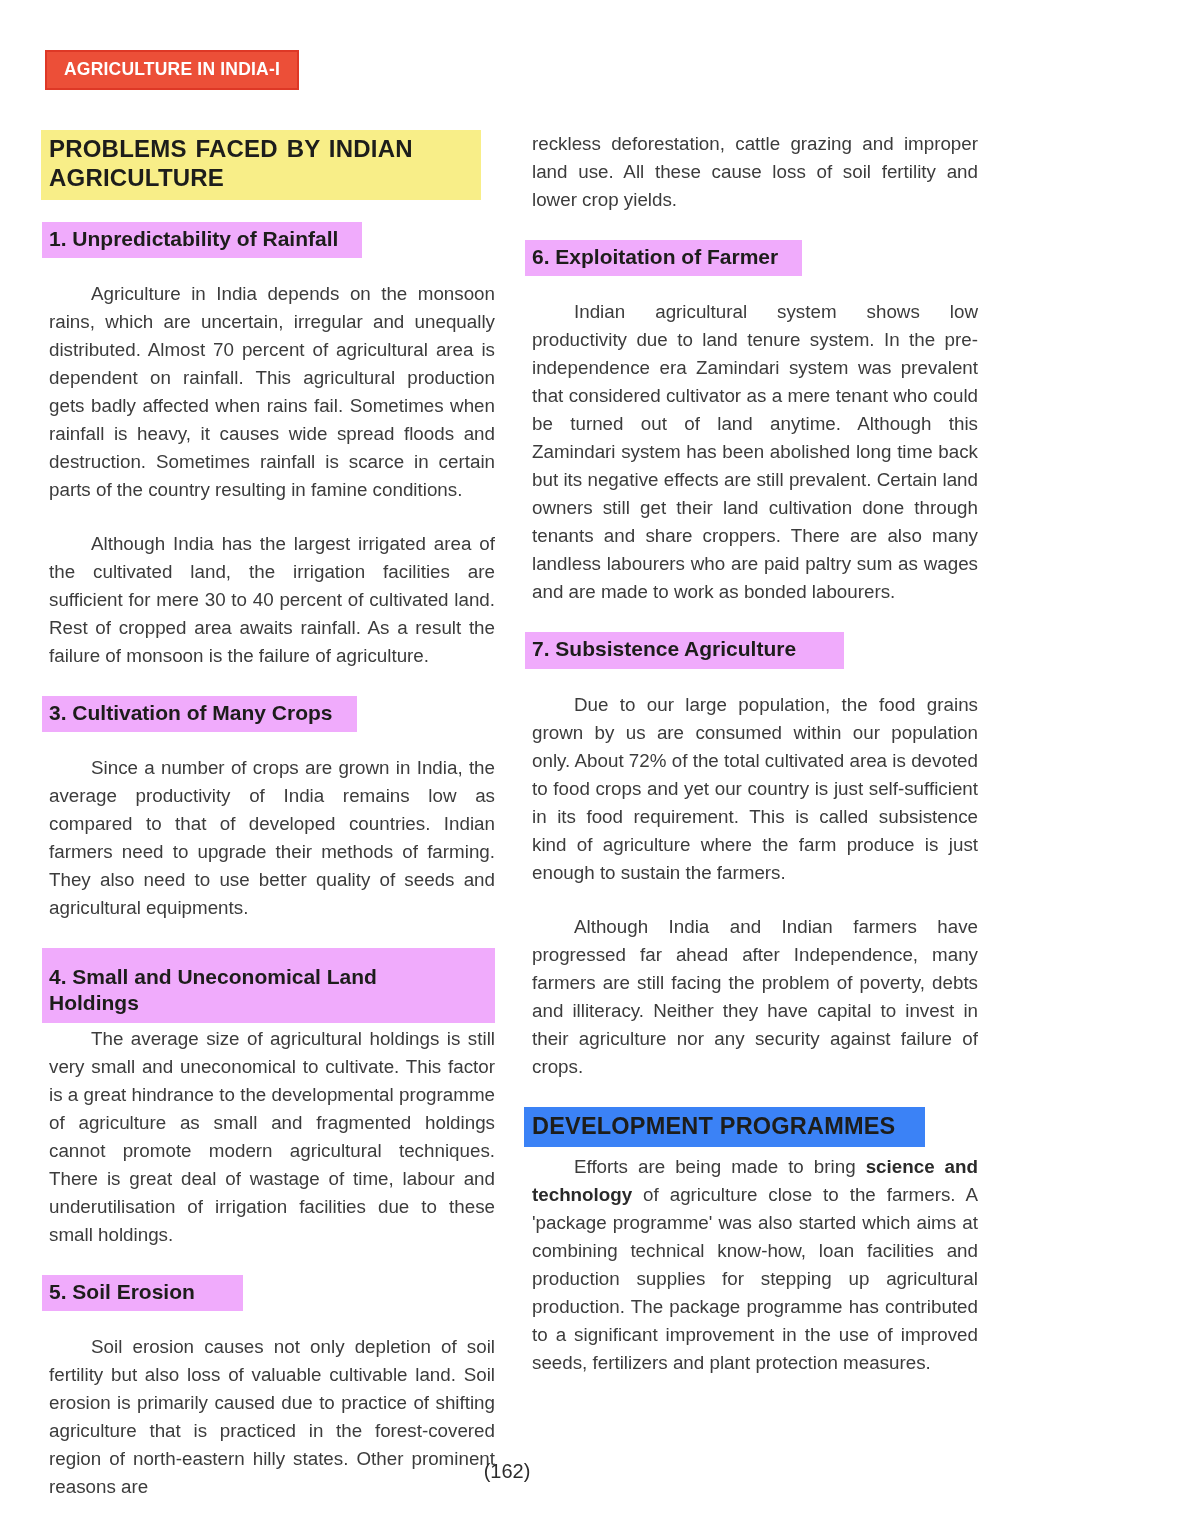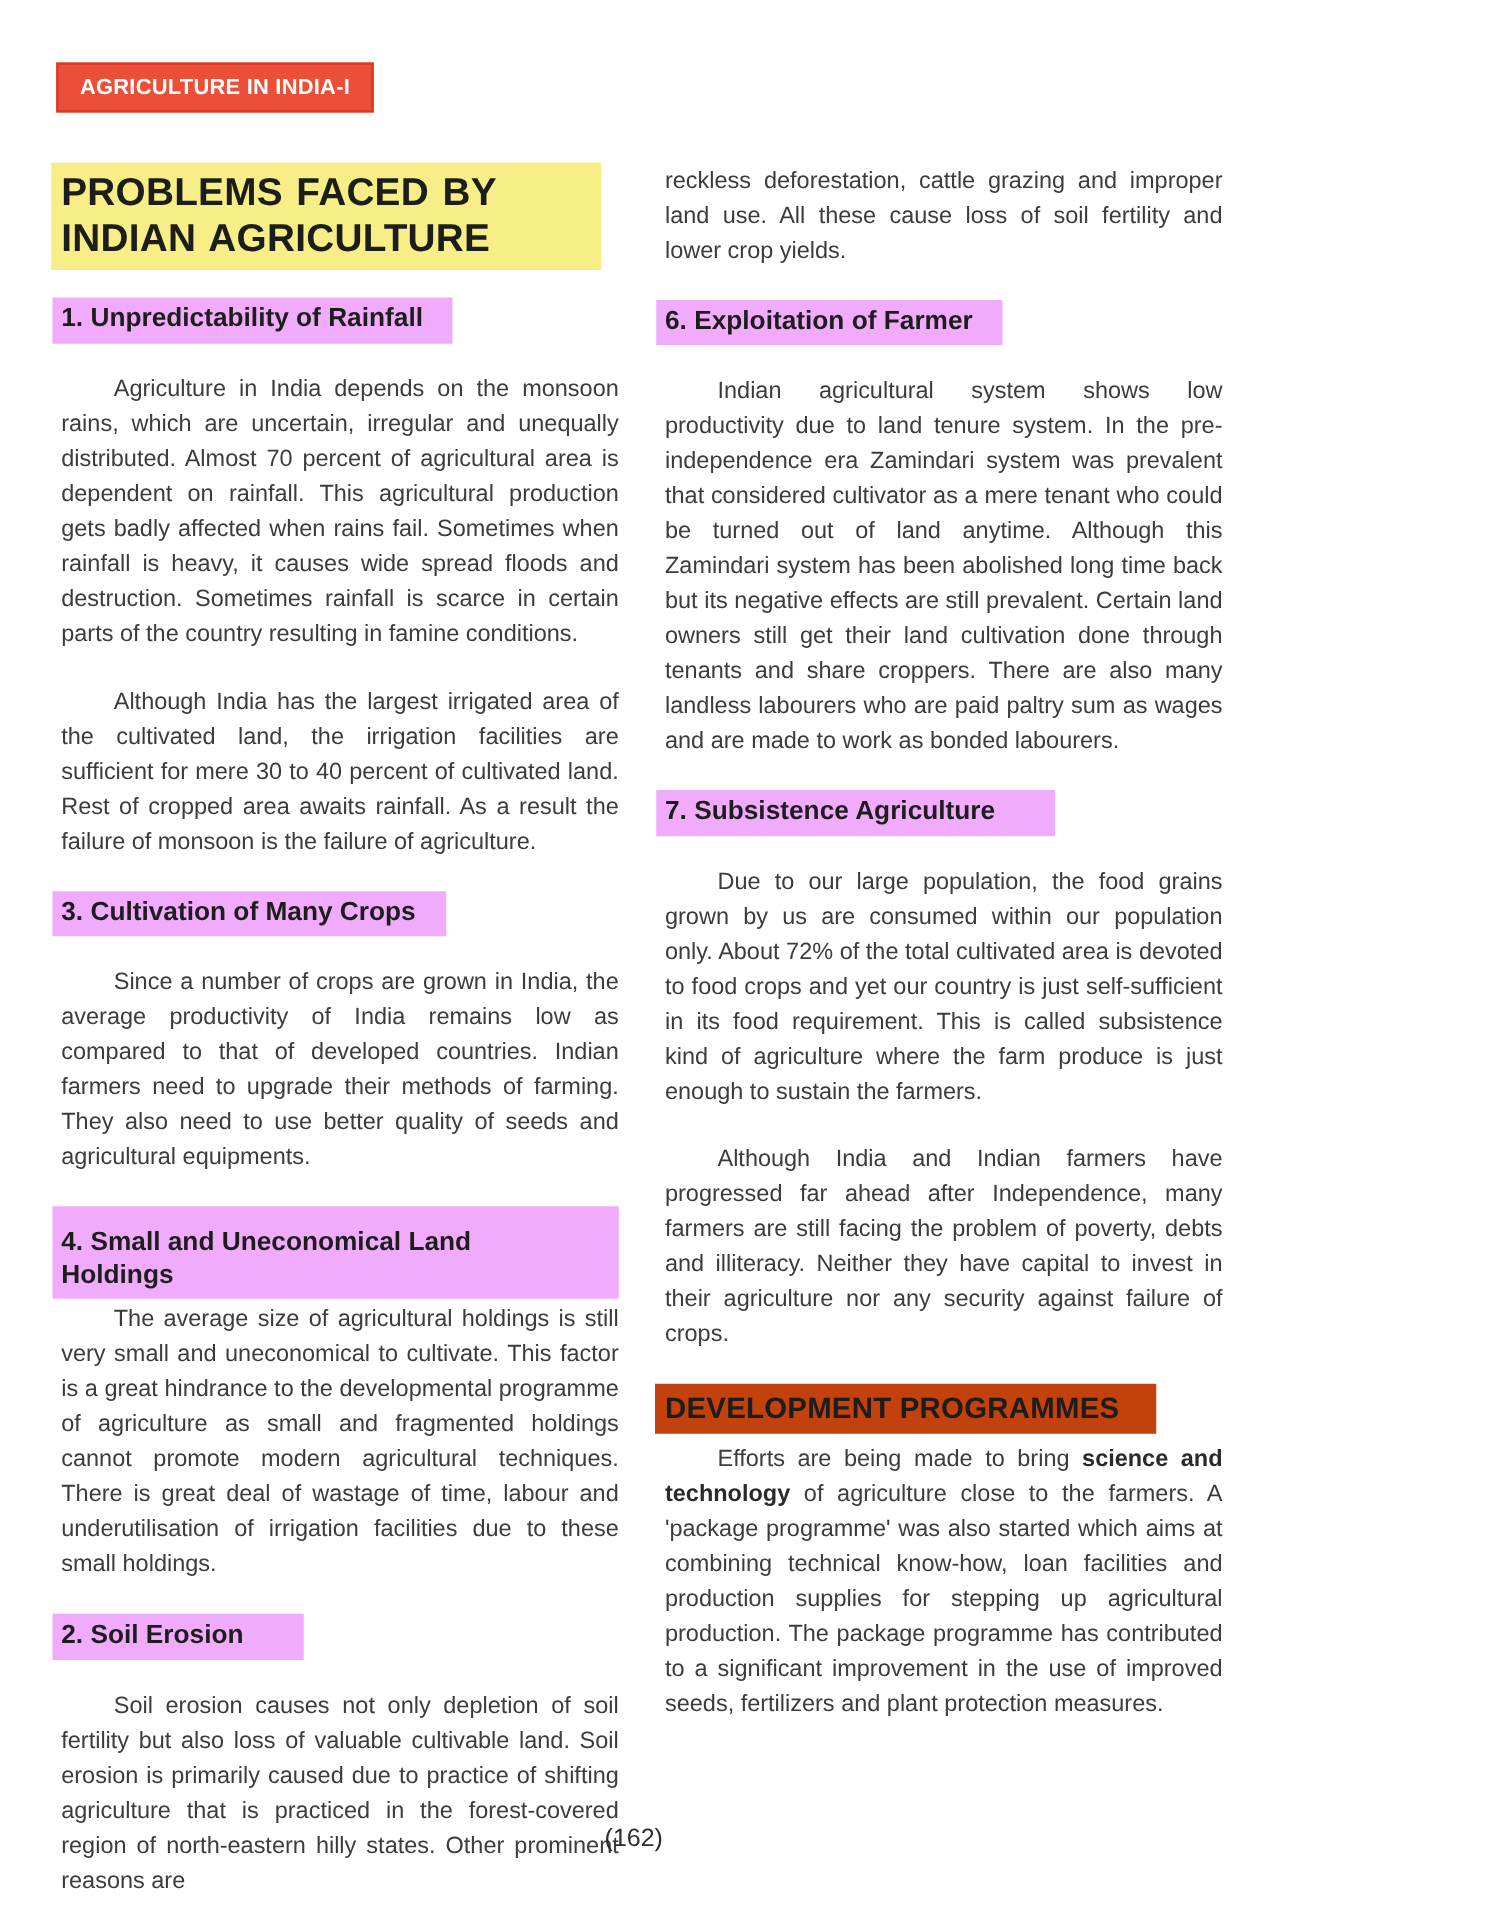--- a/index.html
+++ b/index.html
@@ -37,21 +37,21 @@
   }
   .col {
     width: 535px;
     box-sizing: border-box;
   }
   .main-title {
     display: block;
     background: #f8ee88;
     color: #1d1d1b;
     font-weight: 700;
-    font-size: 31px;
+    font-size: 24px;
     line-height: 1.2;
     padding: 5px 8px 7px 8px;
     margin: 0 14px 22px -8px;
     letter-spacing: 0.2px;
     word-spacing: 2px;
   }
   .section-heading {
     display: inline-block;
     background: #f0abfc;
     color: #1d1d1b;
@@ -65,21 +65,21 @@
     padding-right: 48px;
   }
   .section-heading.tall {
     padding-top: 16px;
   }
   .section-heading.tight {
     margin-bottom: 2px;
   }
   .dev-title {
     display: inline-block;
-    background: #c2410c;
+    background: #3b82f6;
     color: #1d1d1b;
     font-weight: 700;
     font-size: 23.5px;
     line-height: 1.2;
     padding: 5px 30px 7px 8px;
     margin: 0 0 6px -8px;
     letter-spacing: 0.2px;
     text-align: right;
   }
   .body-para {
@@ -133,21 +133,21 @@
         <div class="section-heading">3. Cultivation of Many Crops</div>
         <p class="body-para">Since a number of crops are grown in India, the average productivity of India remains low as compared to that of developed countries. Indian farmers need to upgrade their methods of farming. They also need to use better quality of seeds and agricultural equipments.</p>
       </div>
 
       <div>
         <div class="section-heading tall tight">4. Small and Uneconomical Land Holdings</div>
         <p class="body-para">The average size of agricultural holdings is still very small and uneconomical to cultivate. This factor is a great hindrance to the developmental programme of agriculture as small and fragmented holdings cannot promote modern agricultural techniques. There is great deal of wastage of time, labour and underutilisation of irrigation facilities due to these small holdings.</p>
       </div>
 
       <div>
-        <div class="section-heading hl-wide">2. Soil Erosion</div>
+        <div class="section-heading hl-wide">5. Soil Erosion</div>
         <p class="body-para">Soil erosion causes not only depletion of soil fertility but also loss of valuable cultivable land. Soil erosion is primarily caused due to practice of shifting agriculture that is practiced in the forest-covered region of north-eastern hilly states. Other prominent reasons are</p>
       </div>
 
     </div>
 
     <div class="col">
 
       <p class="body-para no-indent">reckless deforestation, cattle grazing and improper land use. All these cause loss of soil fertility and lower crop yields.</p>
 
       <div>

